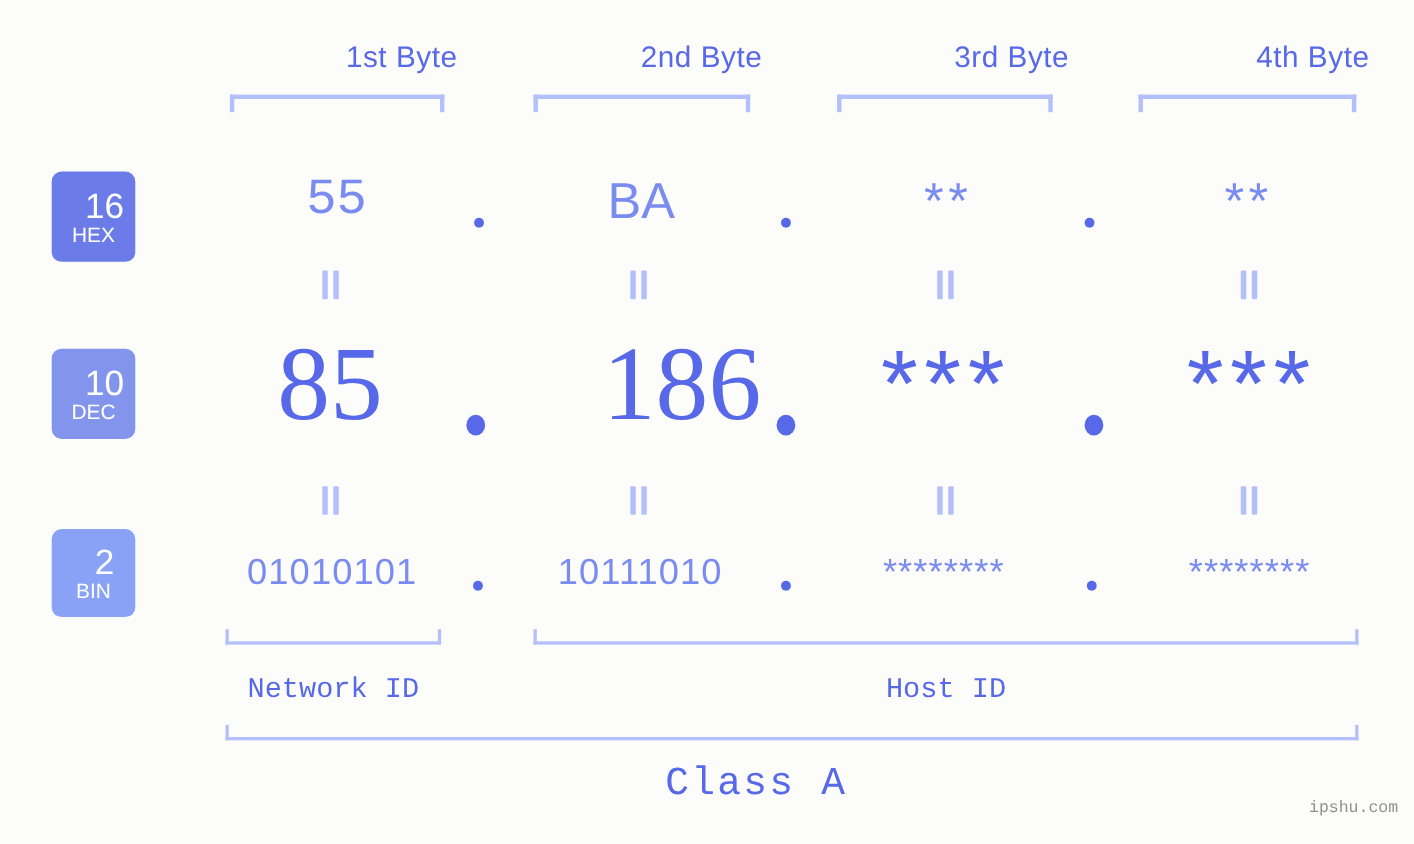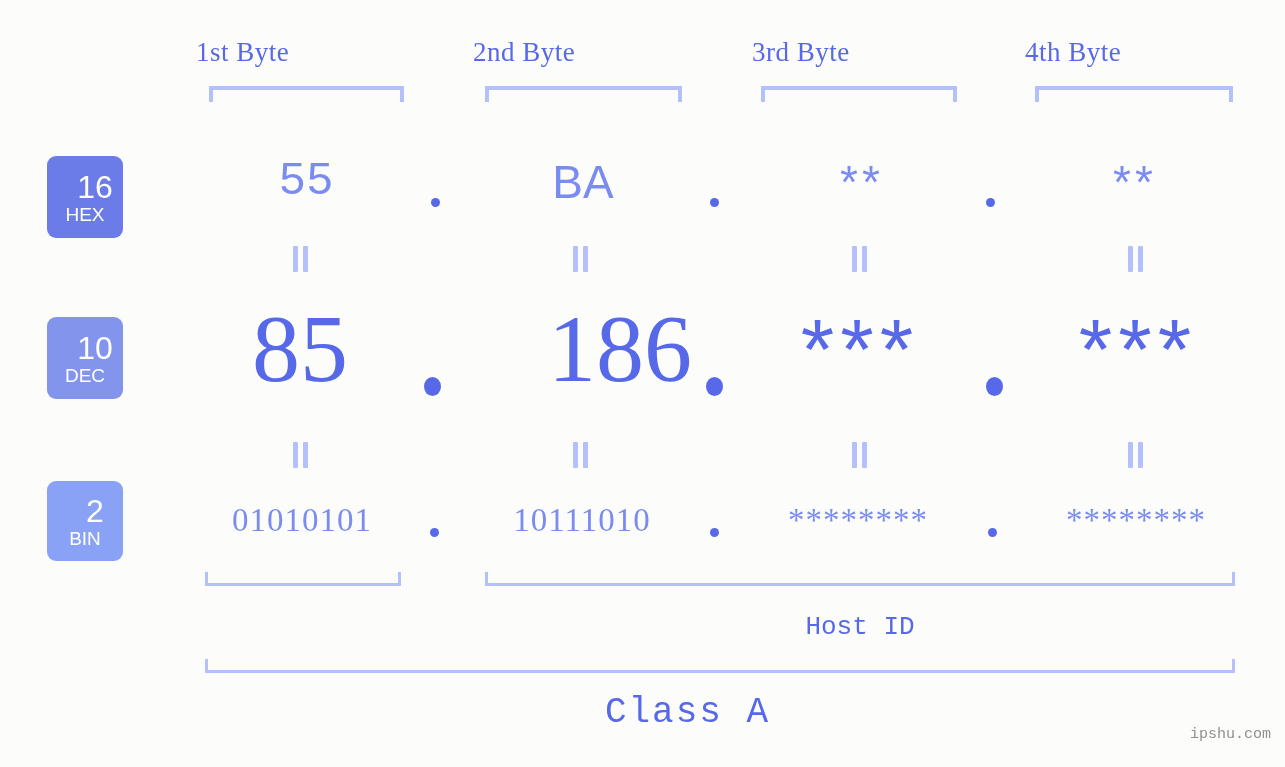--- a/index.html
+++ b/index.html
@@ -20,24 +20,24 @@
     width: 1285px;
     height: 767px;
   }
 
   
   .byte-label {
     position: absolute;
     top: 32px;
     height: 40px;
     line-height: 40px;
-    text-align: left;
+    text-align: right;
     font-size: 27px;
     color: #5768e8;
-    font-family: Liberation Serif, serif;
+    font-family: Liberation Sans, sans-serif;
     letter-spacing: 0.5px;
     white-space: nowrap;
   }
 
   
   .bracket-top {
     position: absolute;
     border-top: 4px solid #b4c0fb;
     border-left: 4px solid #b4c0fb;
     border-right: 4px solid #b4c0fb;
@@ -112,21 +112,21 @@
     font-size: 86px;
     letter-spacing: 6px;
   }
 
   .binrow .cell {
     top: 490px;
     height: 60px;
     line-height: 60px;
     font-size: 33px;
     color: #7b8cf0;
-    font-family: Liberation Serif, serif;
+    font-family: Liberation Sans, sans-serif;
     letter-spacing: 1px;
   }
 
   
   .dot {
     position: absolute;
     border-radius: 50%;
     background: #5768e8;
   }
   .dot.small { width: 9px; height: 9px; top: 198px; }
@@ -277,20 +277,21 @@
     <div class="cell" style="left:472px;width:220px;">10111010</div>
     <div class="dot bin" style="left:710px;"></div>
     <div class="cell" style="left:748px;width:220px;">********</div>
     <div class="dot bin" style="left:988px;"></div>
     <div class="cell" style="left:1026px;width:220px;">********</div>
   </div>
 
   <div class="bracket-bottom" style="left:205px;top:572px;width:196px;"></div>
   <div class="bracket-bottom" style="left:485px;top:572px;width:750px;"></div>
 
+  <div class="id-label" style="left:193px;width:220px;">Network ID</div>
   <div class="id-label" style="left:750px;width:220px;">Host ID</div>
 
   <div class="bracket-bottom" style="left:205px;top:659px;width:1030px;"></div>
   <div id="class-label">Class A</div>
 
   <div id="watermark">ipshu.com</div>
 
 </div>
 
 </body></html>

